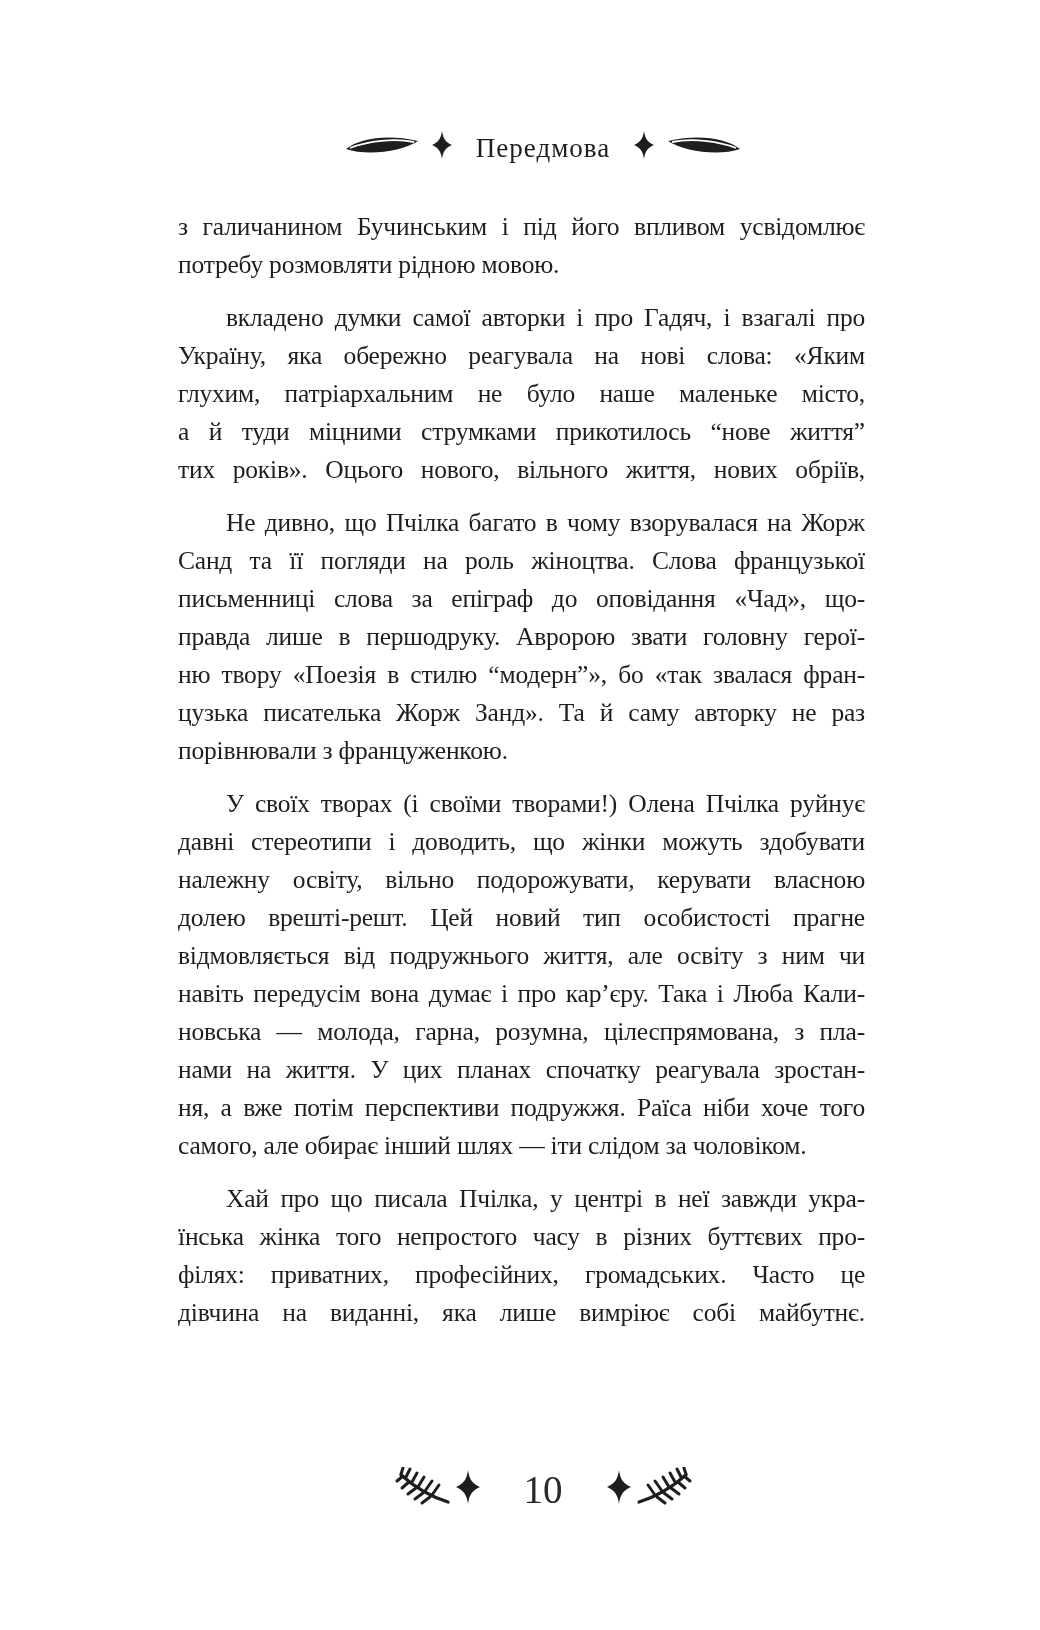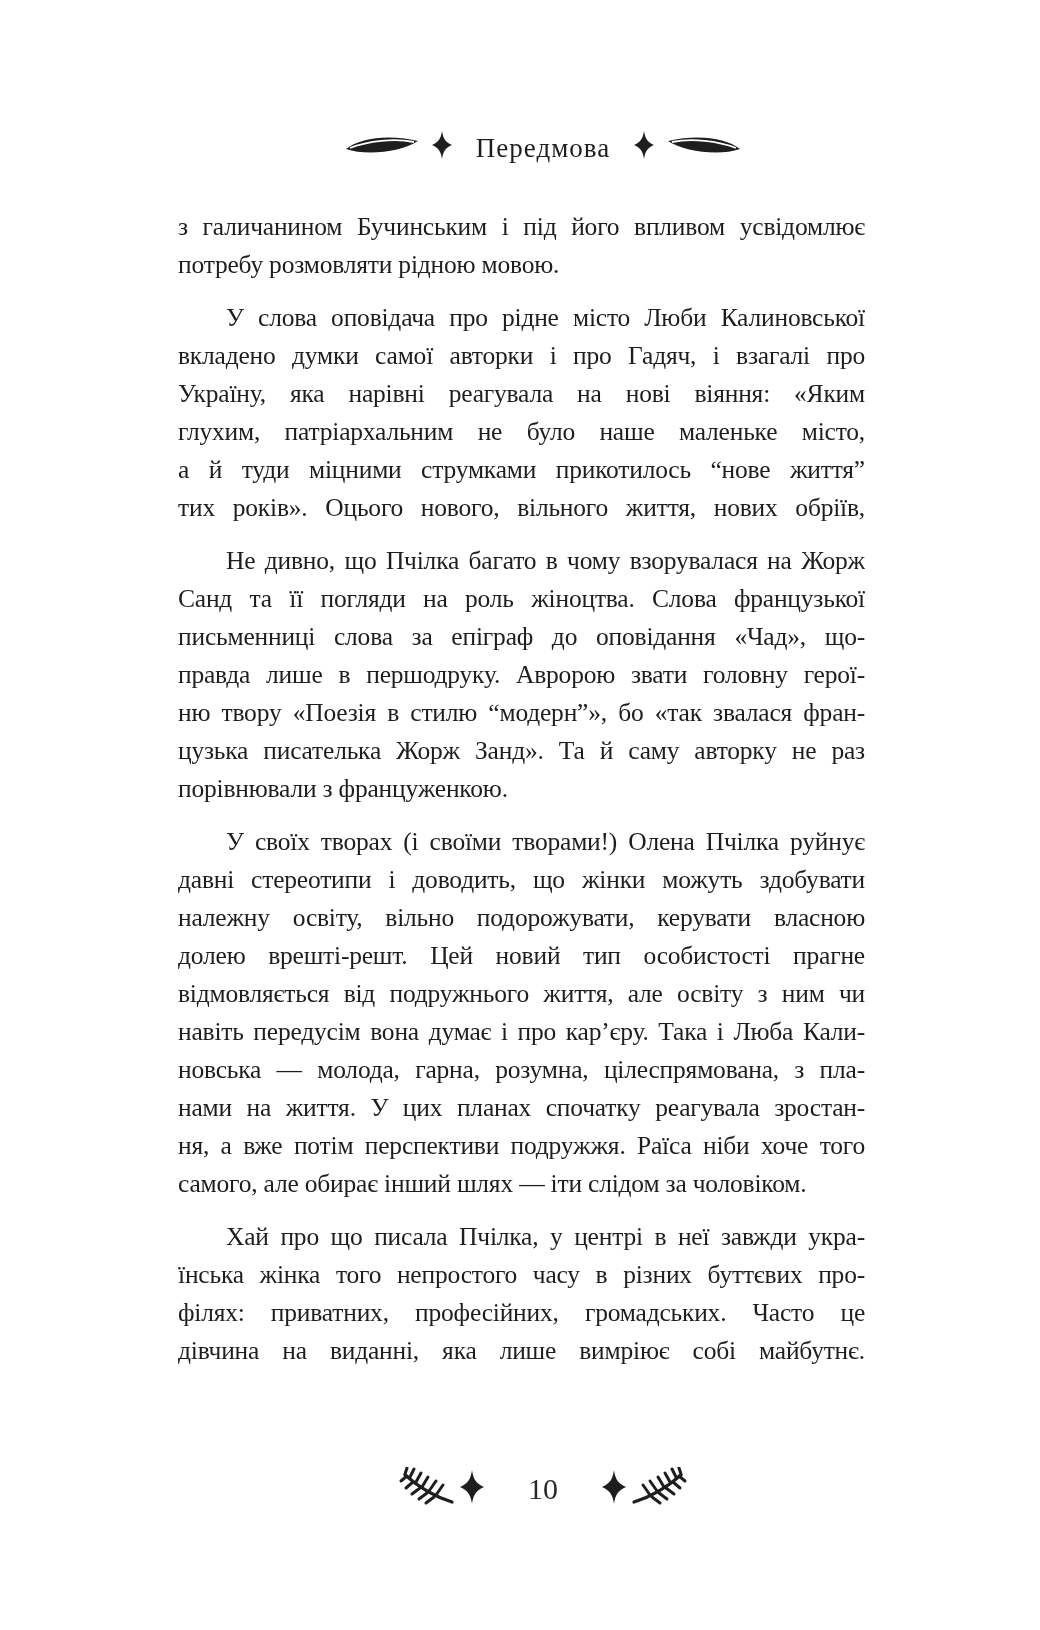--- a/index.html
+++ b/index.html
@@ -72,21 +72,21 @@
     top: 1466px;
     left: 0;
     width: 100%;
     height: 46px;
     display: flex;
     justify-content: center;
     align-items: center;
     transform: translateX(23px);
   }
   .page-footer .page-number {
-    font-size: 30px;
+    font-size: 39px;
     line-height: 1;
     margin: 0 38px;
     color: #2a2a28;
   }
   .page-footer .diamond-wrap { margin: 0 6px; }
 </style>
 </head>
 <body>
 
 <div class="page">
@@ -116,23 +116,22 @@
       </svg>
     </span>
   </header>
 
   <main class="body-text">
       <div class="paragraph">
         <div class="line">з галичанином Бучинським і під його впливом усвідомлює</div>
         <div class="line last">потребу розмовляти рідною мовою.</div>
       </div>
       <div class="paragraph indented">
-        <div class="line">У слова оповідача про рідне місто Люби Калиновської</div>
         <div class="line">вкладено думки самої авторки і про Гадяч, і взагалі про</div>
-        <div class="line">Україну, яка нарівні реагувала на нові віяння: «Яким</div>
+        <div class="line">Україну, яка обережно реагувала на нові слова: «Яким</div>
         <div class="line">глухим, патріархальним не було наше маленьке місто,</div>
         <div class="line">а й туди міцними струмками прикотилось “нове життя”</div>
         <div class="line">тих років». Оцього нового, вільного життя, нових обріїв,</div>
       </div>
       <div class="paragraph indented">
         <div class="line">Не дивно, що Пчілка багато в чому взорувалася на Жорж</div>
         <div class="line">Санд та її погляди на роль жіноцтва. Слова французької</div>
         <div class="line">письменниці слова за епіграф до оповідання «Чад», що-</div>
         <div class="line">правда лише в першодруку. Авророю звати головну герої-</div>
         <div class="line">ню твору «Поезія в стилю “модерн”», бо «так звалася фран-</div>

